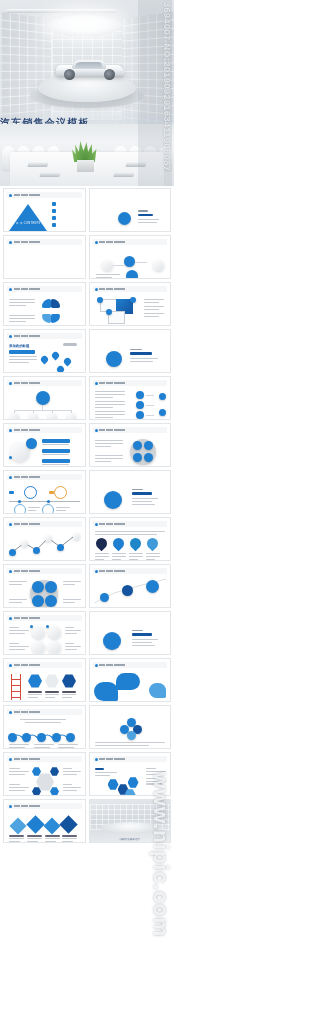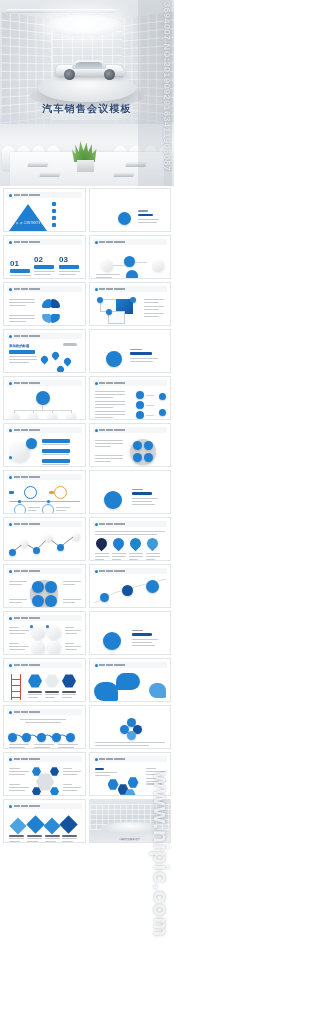--- a/index.html
+++ b/index.html
@@ -64,21 +64,21 @@
   .plant-pot { position:absolute; left:5px; bottom:0; width:17px; height:12px;
     background:linear-gradient(180deg,#eceeef,#c9ccce); }
   .plant-leaf { position:absolute; left:0; bottom:10px; width:26px; height:21px;
     background:radial-gradient(ellipse at 50% 100%,#4f8c3a 0%,#6aa84f 45%,#8cc06a 80%,transparent 100%);
     clip-path:polygon(8% 100%,0 40%,14% 62%,12% 16%,26% 52%,32% 0,44% 48%,56% 6%,62% 52%,76% 14%,78% 60%,94% 38%,88% 100%); }
   .lap { position:absolute; width:20px; height:5px; background:linear-gradient(180deg,#f6f7f8,#b9bfc5);
     border-radius:1px; transform:skewX(-16deg); }
 
   .title-band { position:absolute; left:0; top:108px; width:174px; height:26px;
     background:linear-gradient(180deg,rgba(222,228,234,.0),rgba(210,218,226,.55),rgba(222,228,234,.0)); }
-  .ppt-title { position:absolute; left:0; top:102px; width:174px; text-align:center;
+  .ppt-title { position:absolute; left:0; top:116px; width:174px; 
     font-size:10px; font-weight:bold; letter-spacing:1.2px; color:#2f4a75;
     text-shadow:0 1px 0 rgba(255,255,255,.85); }
   .ppt-sub { position:absolute; left:0; top:124px; width:174px; text-align:center;
     font-size:3.6px; letter-spacing:.4px; color:#5d6f8c; }
 
   
   .grid { position:absolute; left:0; top:186px; width:174px;
     display:grid; grid-template-columns:1fr 1fr; gap:3px 3px; padding:2px 3px; }
   .slide { position:relative; background:#fff; border:1px solid #e3e6e9; height:44px;
     overflow:hidden; }
@@ -216,40 +216,20 @@
           <div class="ln" style="width:72%"></div>
         </div>
       </div>
     </div>
 
     <div class="slide">
       <div class="sl-hd">
           <span class="sl-dot"></span>
           <span class="sl-hdtxt"></span>
         </div>
-      <div class="body">
-        <div class="abs num" style="left:2px;top:11px;font-size:8px">01</div>
-        <div class="abs num" style="left:26px;top:7px;font-size:8px">02</div>
-        <div class="abs num" style="left:51px;top:7px;font-size:8px">03</div>
-        <div class="abs chip" style="left:2px;top:21px;width:20px;height:4px"></div>
-        <div class="abs chip" style="left:26px;top:17px;width:20px;height:4px"></div>
-        <div class="abs chip" style="left:51px;top:17px;width:20px;height:4px"></div>
-        <div class="abs" style="left:2px;top:27px;width:21px">
-            <div class="ln"></div>
-            <div class="ln" style="width:80%"></div>
-          </div>
-        <div class="abs" style="left:26px;top:23px;width:21px">
-            <div class="ln"></div>
-            <div class="ln" style="width:80%"></div>
-          </div>
-        <div class="abs" style="left:51px;top:23px;width:21px">
-            <div class="ln"></div>
-            <div class="ln" style="width:80%"></div>
-          </div>
-      </div>
     </div>
 
     <div class="slide">
       <div class="sl-hd">
           <span class="sl-dot"></span>
           <span class="sl-hdtxt"></span>
         </div>
       <div class="body">
         <div class="abs gcirc" style="left:8px;top:12px;width:11px;height:11px"></div>
         <div class="abs bcirc" style="left:30px;top:8px;width:11px;height:11px"></div>

